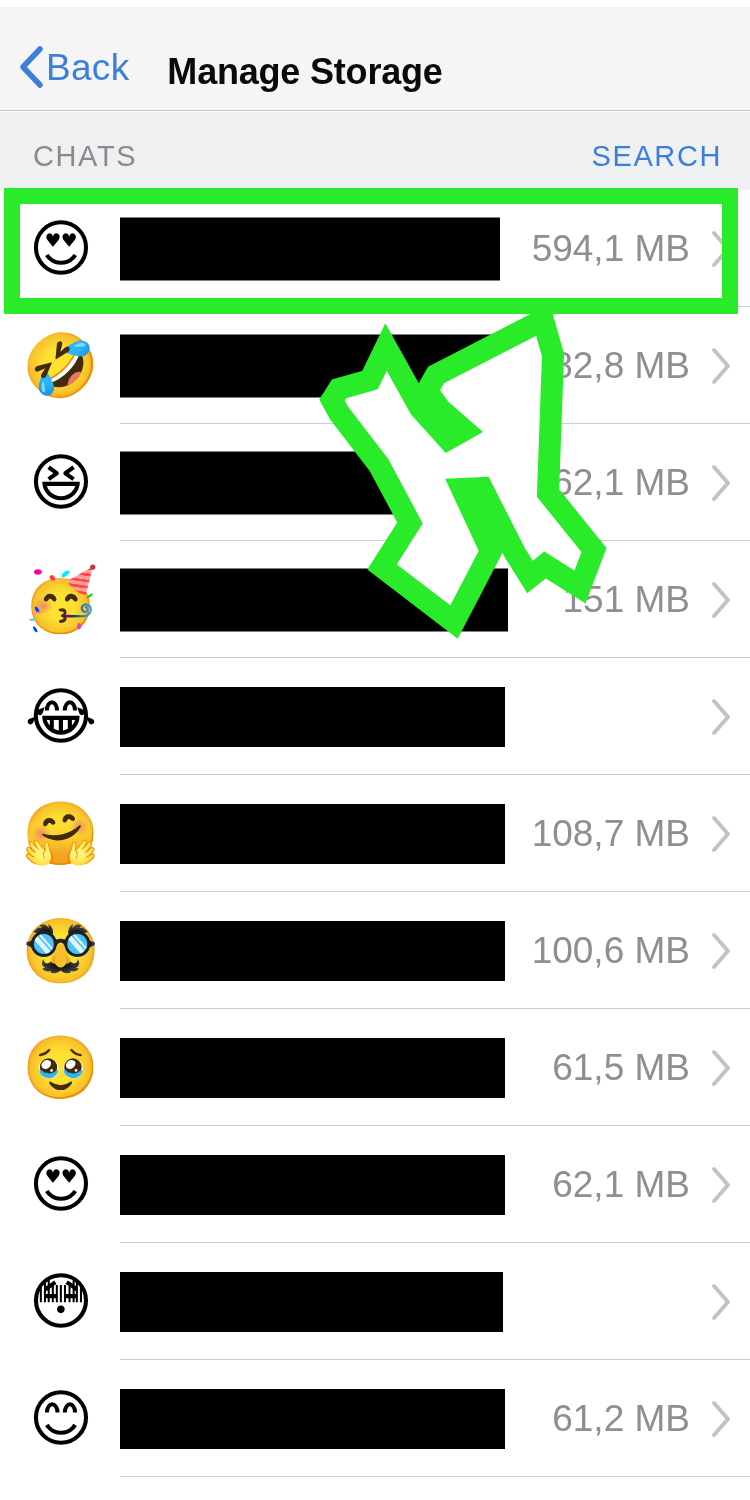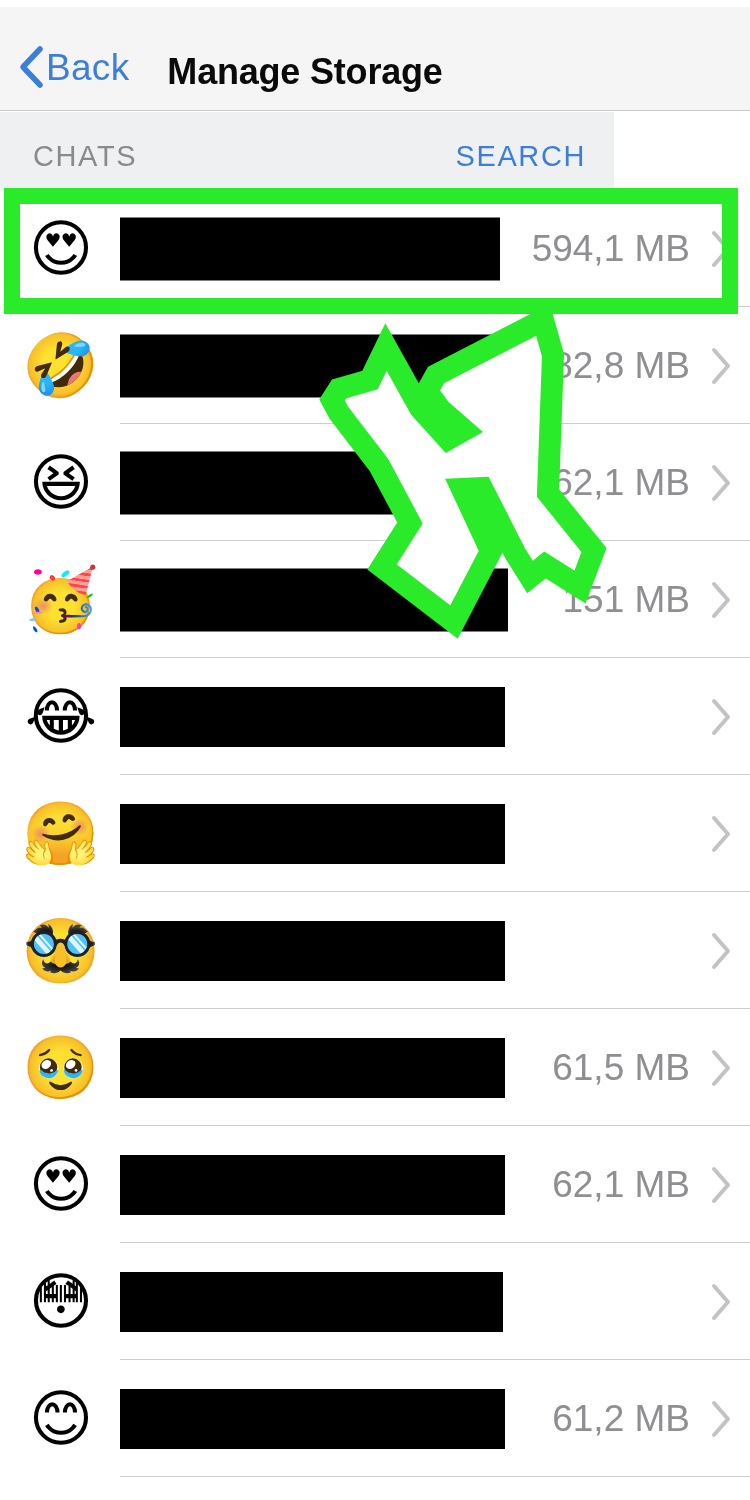--- a/index.html
+++ b/index.html
@@ -58,21 +58,21 @@
     font-size: 36px;
     font-weight: bold;
     color: #0a0a0a;
     letter-spacing: -0.2px;
   }
 
   
   .section-header {
     position: absolute;
     left: 0; top: 112px;
-    width: 614px; height: 78px;
+    width: 750px; height: 78px;
     background: #eff0f2;
     box-sizing: border-box;
   }
   .section-left {
     position: absolute;
     left: 33px; top: 28px;
     font-size: 29px;
     color: #8a8a8e;
     letter-spacing: 1.6px;
   }
@@ -222,28 +222,30 @@
       <div class="row-emoji">😂</div>
       <div class="row-redaction" style="width: 385px; height: 60px;"></div>
       <svg class="row-chevron" viewBox="0 0 22 38">
         <polyline points="4,3 18,19 4,35" fill="none" stroke="#c3c3c7" stroke-width="4" stroke-linecap="round" stroke-linejoin="round"></polyline>
       </svg>
       <div class="sep"></div>
     </div>
     <div class="row">
       <div class="row-emoji">🤗</div>
       <div class="row-redaction" style="width: 385px; height: 60px;"></div>
+      <div class="row-size">108,7 MB</div>
       <svg class="row-chevron" viewBox="0 0 22 38">
         <polyline points="4,3 18,19 4,35" fill="none" stroke="#c3c3c7" stroke-width="4" stroke-linecap="round" stroke-linejoin="round"></polyline>
       </svg>
       <div class="sep"></div>
     </div>
     <div class="row">
       <div class="row-emoji">🥸</div>
       <div class="row-redaction" style="width: 385px; height: 60px;"></div>
+      <div class="row-size">100,6 MB</div>
       <svg class="row-chevron" viewBox="0 0 22 38">
         <polyline points="4,3 18,19 4,35" fill="none" stroke="#c3c3c7" stroke-width="4" stroke-linecap="round" stroke-linejoin="round"></polyline>
       </svg>
       <div class="sep"></div>
     </div>
     <div class="row">
       <div class="row-emoji">🥹</div>
       <div class="row-redaction" style="width: 385px; height: 60px;"></div>
       <div class="row-size">61,5 MB</div>
       <svg class="row-chevron" viewBox="0 0 22 38">

